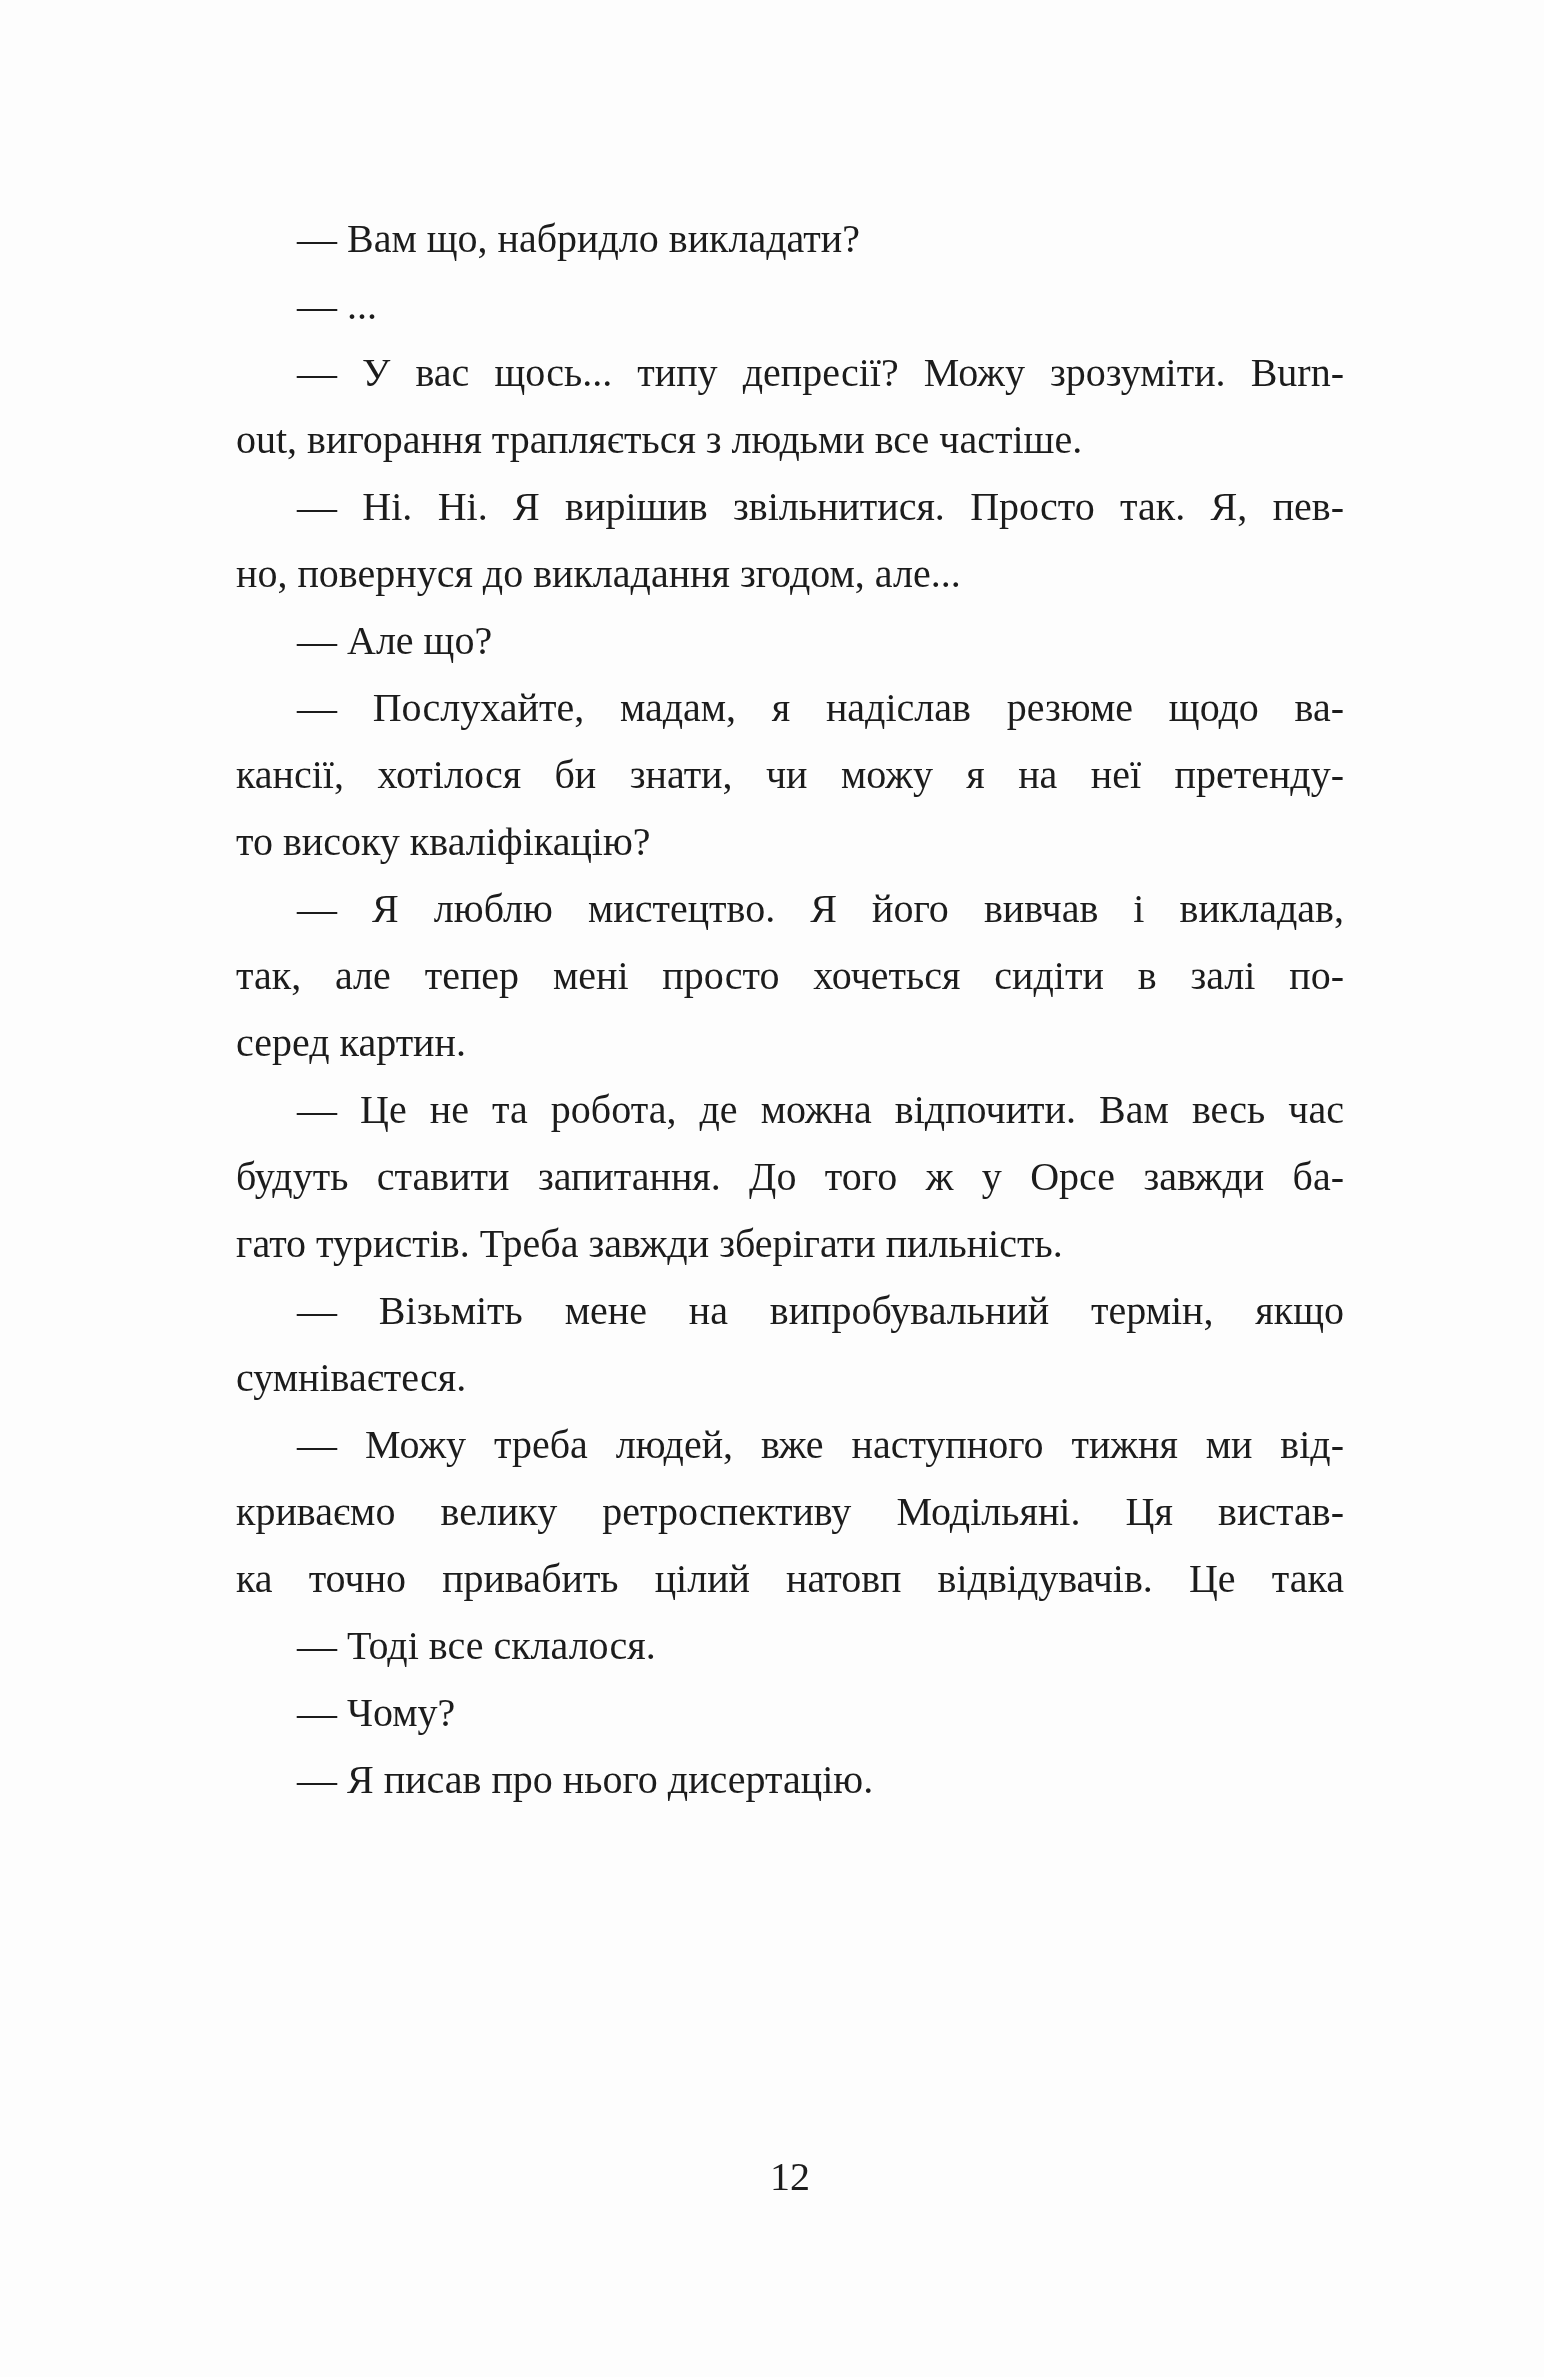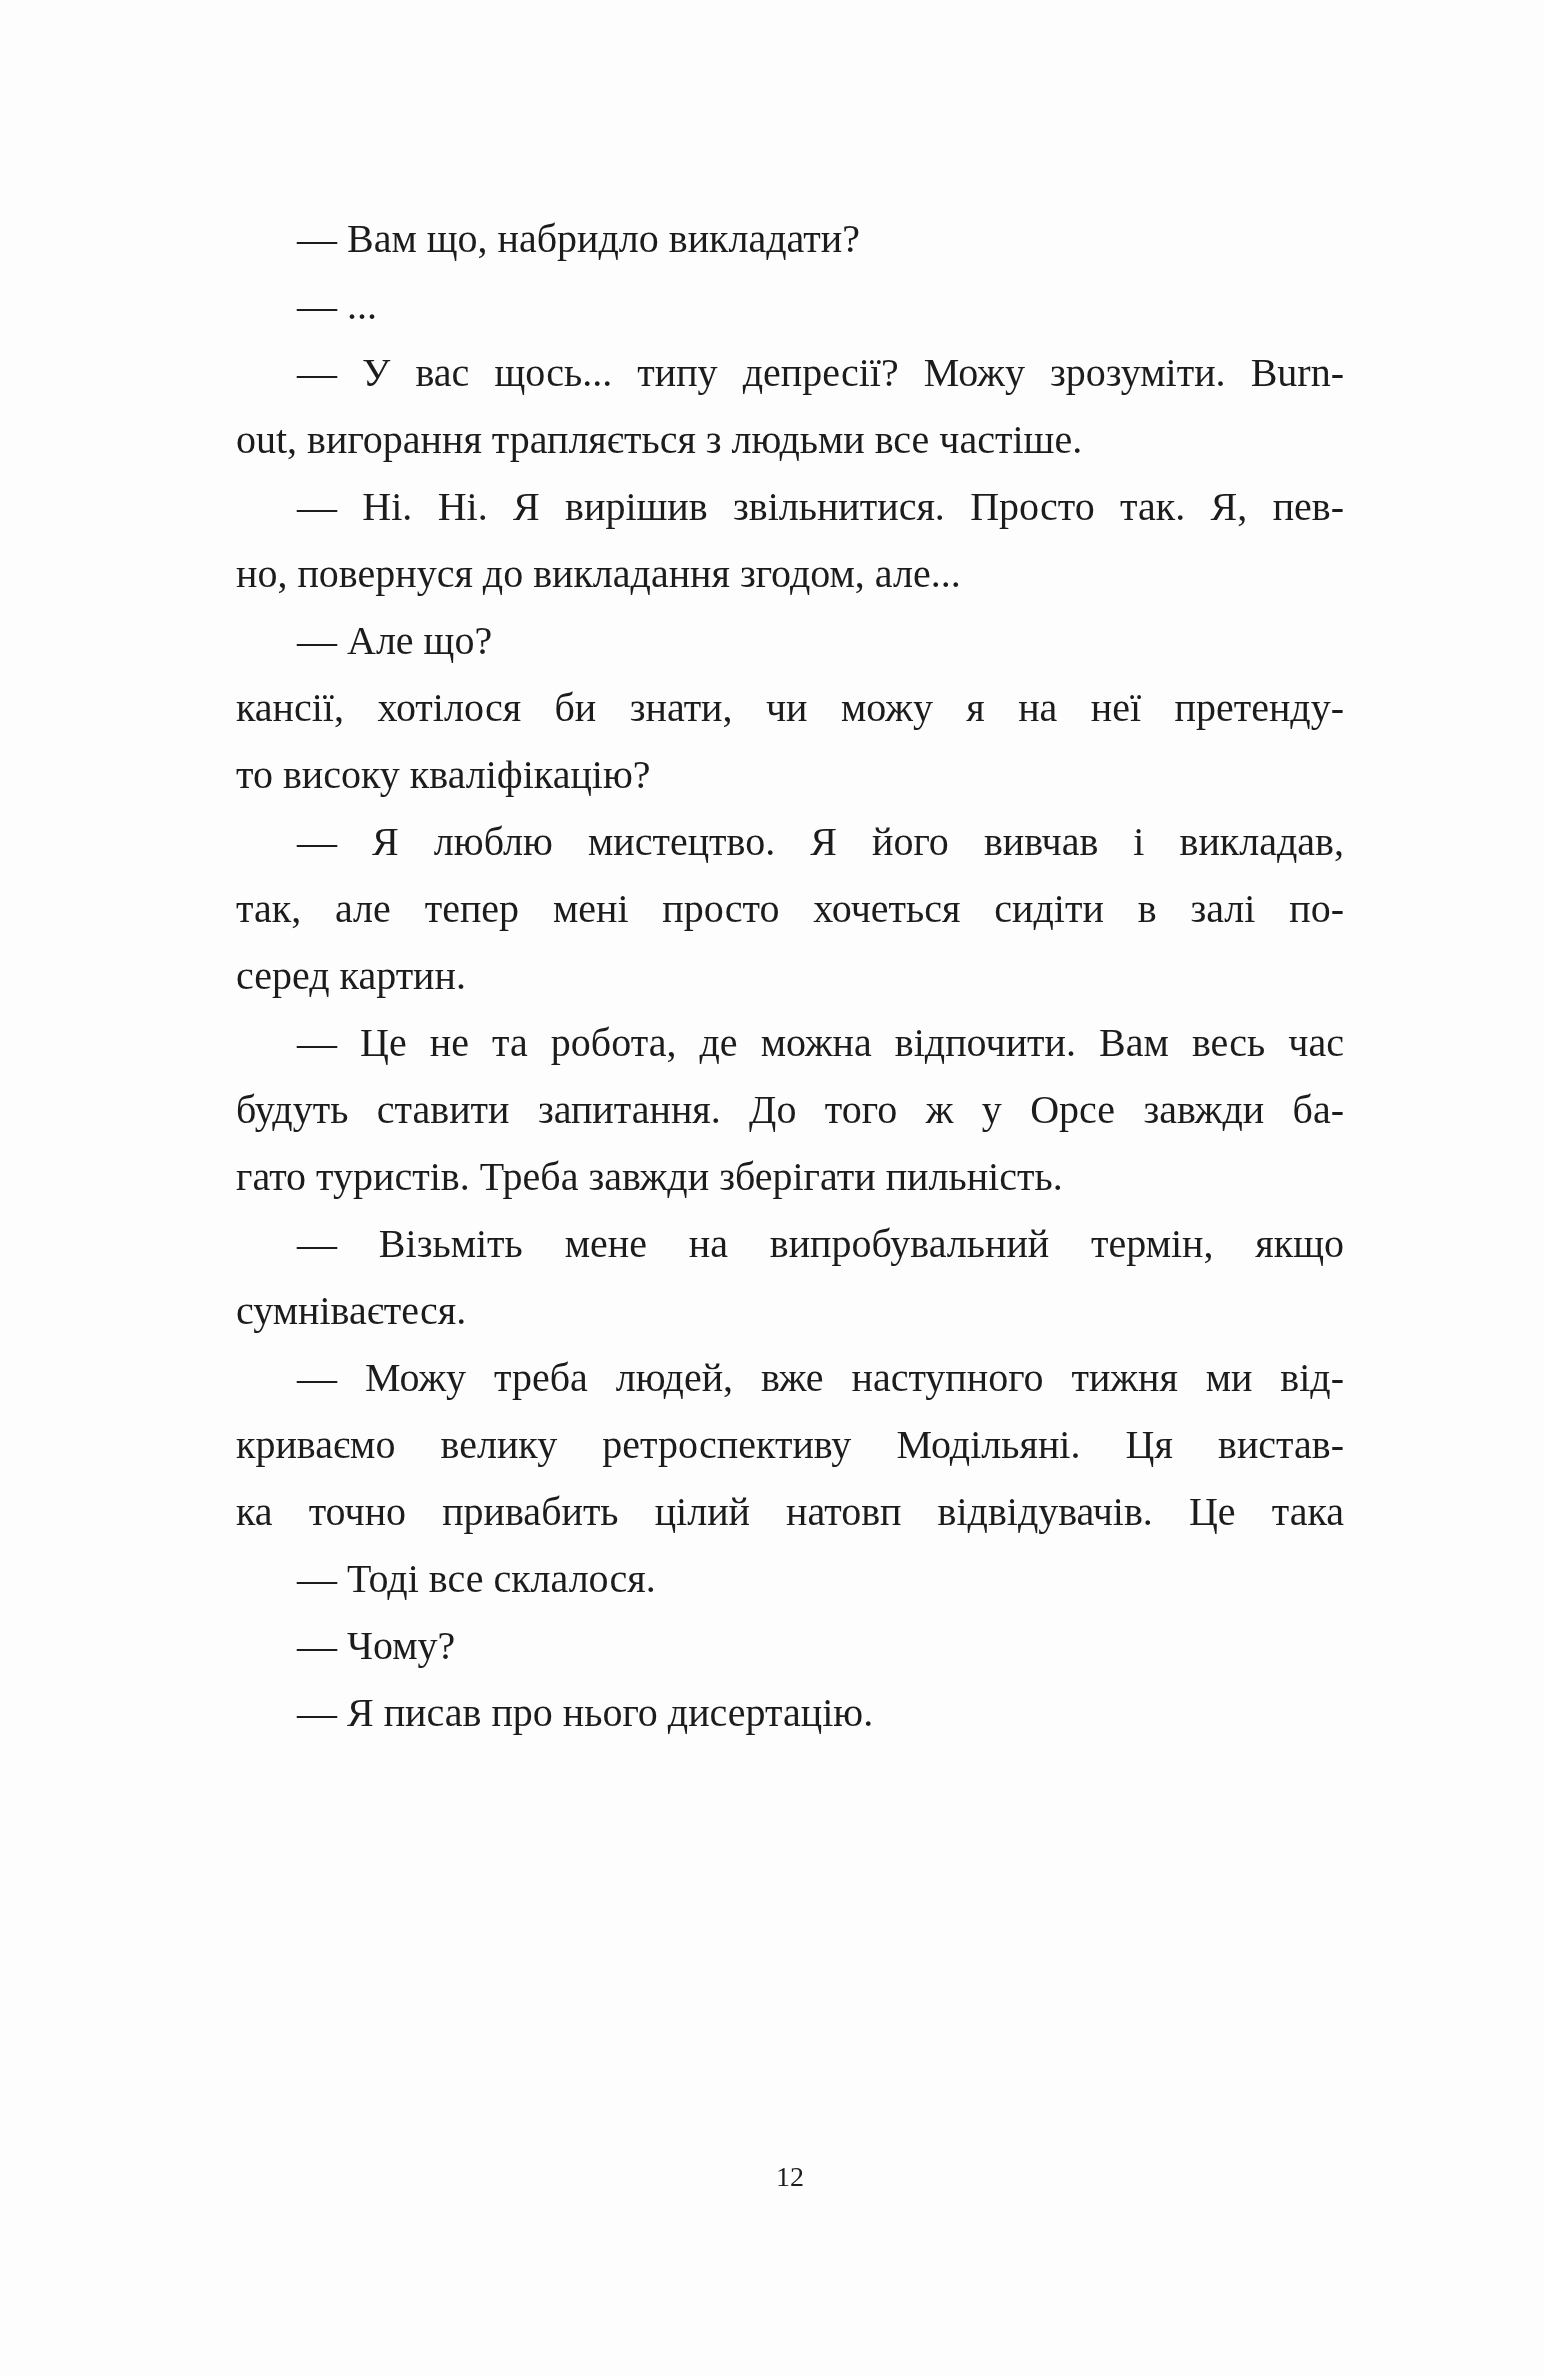--- a/index.html
+++ b/index.html
@@ -40,37 +40,38 @@
   .line.indent {
     padding-left: 61px;
     box-sizing: border-box;
   }
   .page-footer {
     position: absolute;
     left: 236px;
     top: 2153px;
     width: 1108px;
     text-align: center;
-    font-size: 28px;
+    font-size: 40px;
     line-height: 48px;
   }
 </style>
 </head>
 <body>
 
 <div class="book-page">
 
   <div class="text-block">
     <div class="line indent">— Вам що, набридло викладати?</div>
     <div class="line indent">— ...</div>
     <div class="line indent just">— У вас щось... типу депресії? Можу зрозуміти. Burn-</div>
     <div class="line">out, вигорання трапляється з людьми все частіше.</div>
     <div class="line indent just">— Ні. Ні. Я вирішив звільнитися. Просто так. Я, пев-</div>
     <div class="line">но, повернуся до викладання згодом, але...</div>
     <div class="line indent">— Але що?</div>
+    <div class="line indent just">— Послухайте, мадам, я надіслав резюме щодо ва-</div>
     <div class="line just">кансії, хотілося би знати, чи можу я на неї претенду-</div>
     <div class="line">то високу кваліфікацію?</div>
     <div class="line indent just">— Я люблю мистецтво. Я його вивчав і викладав,</div>
     <div class="line just">так, але тепер мені просто хочеться сидіти в залі по-</div>
     <div class="line">серед картин.</div>
     <div class="line indent just">— Це не та робота, де можна відпочити. Вам весь час</div>
     <div class="line just">будуть ставити запитання. До того ж у Орсе завжди ба-</div>
     <div class="line">гато туристів. Треба завжди зберігати пильність.</div>
     <div class="line indent just">— Візьміть мене на випробувальний термін, якщо</div>
     <div class="line">сумніваєтеся.</div>

